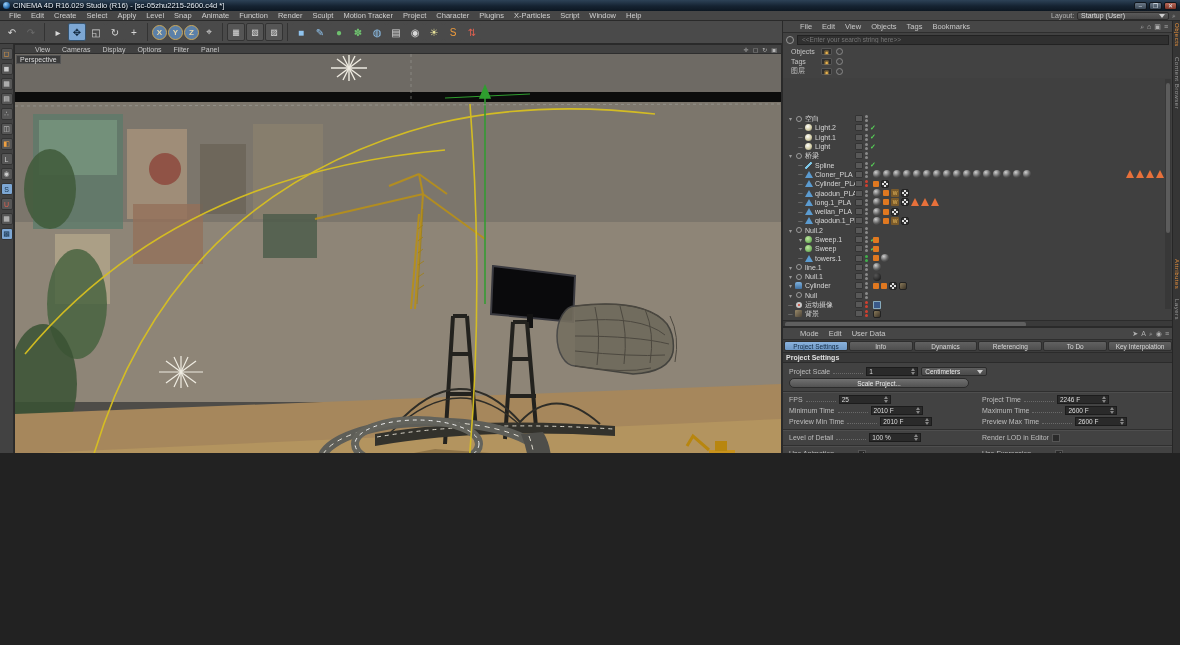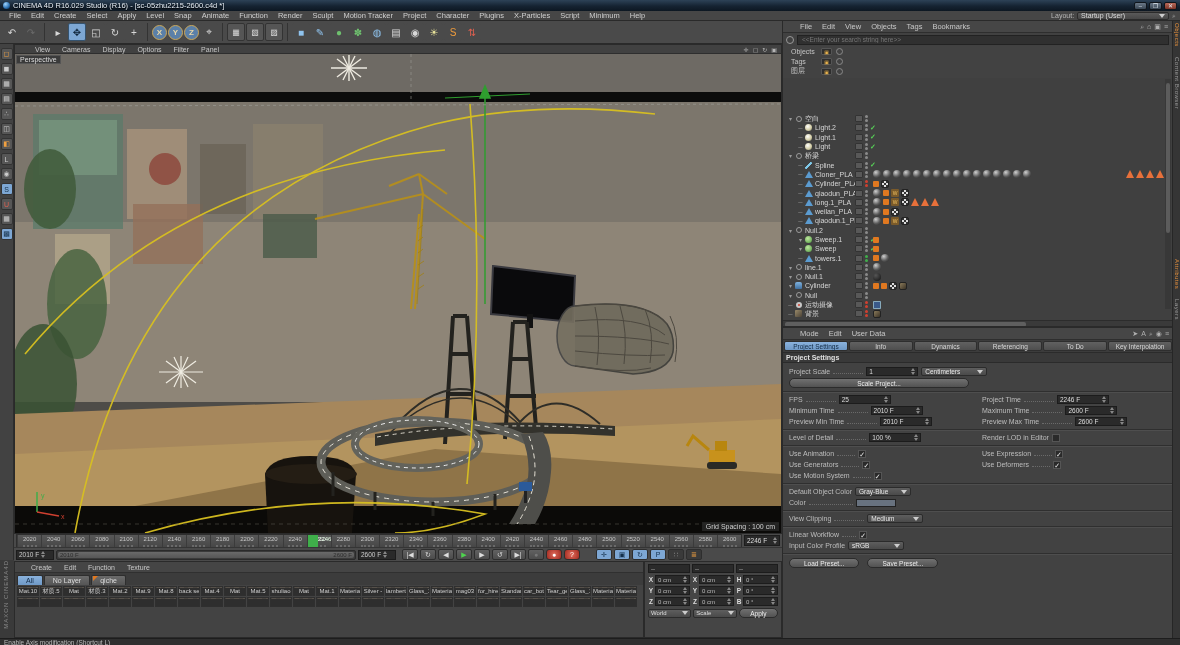--- a/index.html
+++ b/index.html
@@ -1,17 +1,17 @@
 <!DOCTYPE html>
 <html><head>
 <meta charset="utf-8">
 <style>
   * { margin:0; padding:0; box-sizing:border-box; font-family:"Liberation Sans", sans-serif; }
   html,body { background:#222; }
-  #app { position:relative; width:1180px; height:645px; background:#bef264; overflow:hidden; font-size:8px; color:#c8c8c8; }
+  #app { position:relative; width:1180px; height:453px; background:#bef264; overflow:hidden; font-size:8px; color:#c8c8c8; }
 
   
   #titlebar { position:absolute; left:0; top:0; width:1180px; height:11px;
     background:linear-gradient(#2d4257,#152332 55%,#0d1722); display:flex; align-items:center; padding:0 3px; }
   #titlebar .appicon { width:7px;height:7px;border-radius:50%;background:radial-gradient(circle at 35% 30%,#9fd4ff,#2a6fb0 60%,#0c2a4a);margin-right:3px; }
   #titlebar .title { color:#e6eef6; font-size:7.5px; text-shadow:0 1px 1px #000; white-space:nowrap; }
   #winbtns { margin-left:auto; display:flex; gap:2px; }
   #winbtns span { width:13px;height:8px;background:linear-gradient(#6a7887,#3a4754);border:1px solid #10161c;border-radius:2px;color:#dfe7ee;font-size:6px;line-height:6px;text-align:center; }
   #winbtns .close { background:linear-gradient(#b96a5a,#7c3428); }
 
@@ -210,21 +210,21 @@
         <span class="menu-item">Animate</span>
         <span class="menu-item">Function</span>
         <span class="menu-item">Render</span>
         <span class="menu-item">Sculpt</span>
         <span class="menu-item">Motion Tracker</span>
         <span class="menu-item">Project</span>
         <span class="menu-item">Character</span>
         <span class="menu-item">Plugins</span>
         <span class="menu-item">X-Particles</span>
         <span class="menu-item">Script</span>
-        <span class="menu-item">Minimum</span>
+        <span class="menu-item">Window</span>
         <span class="menu-item">Help</span>
       </span>
     <span id="layoutbox">
       <span class="llabel">Layout:</span>
       <span class="lvalue">
           <span>Startup (User)</span>
           <span class="darr"></span>
         </span>
       <span class="mag">⌕</span>
     </span>

